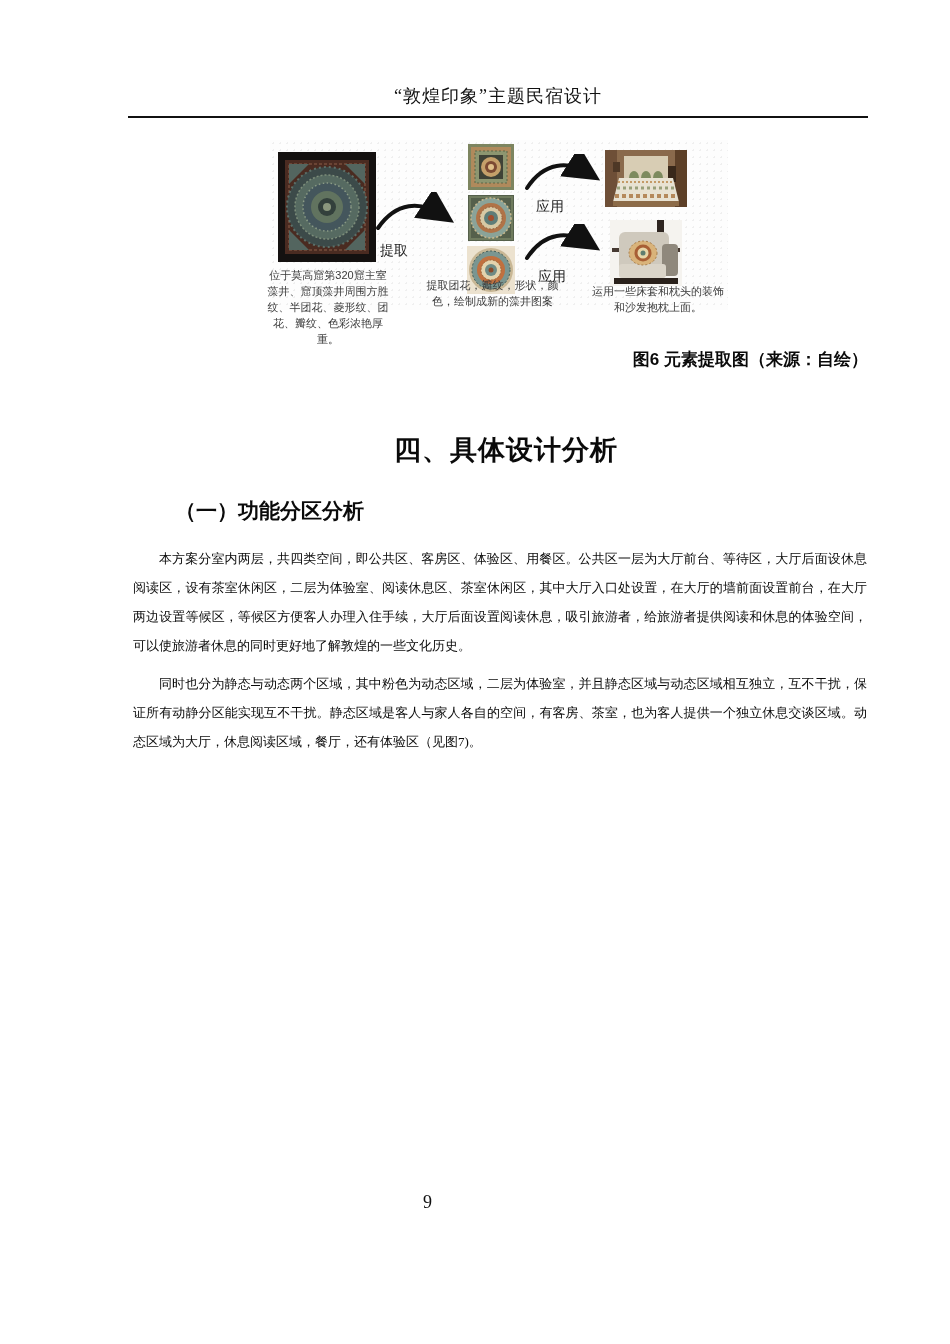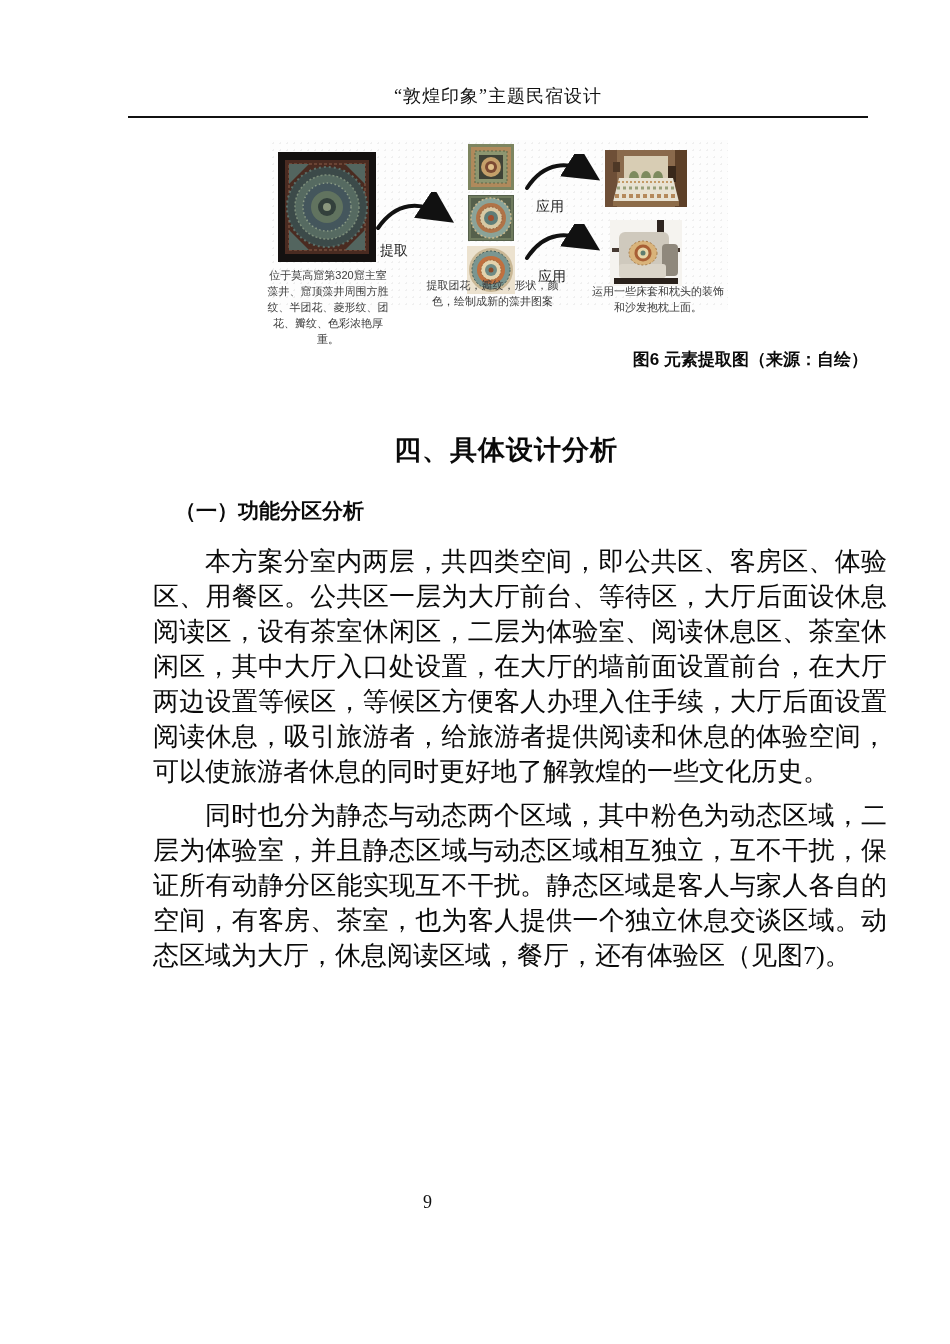--- a/index.html
+++ b/index.html
@@ -53,21 +53,21 @@
     letter-spacing:1px;
   }
   .subsection-heading{
     position:absolute;top:497px;left:175px;margin:0;
     font-size:21px;font-weight:bold;
     font-family:"Liberation Sans","DejaVu Sans",sans-serif;color:#0a0a0a;text-align:center;
   }
   
   .body-text{
     position:absolute;top:544px;left:133px;width:734px;
-    font-size:26px;line-height:35px;text-align:justify;color:#0a0a0a;margin-left:20px;
+    font-size:13px;line-height:29px;text-align:justify;color:#0a0a0a;
   }
   .body-text p{margin:0;text-indent:2em;}
   .body-text p + p{margin-top:9px;}
   
   .page-number{
     position:absolute;top:1192px;left:380px;width:95px;
     text-align:center;font-size:18px;color:#111;
   }
 </style>
 </head>

